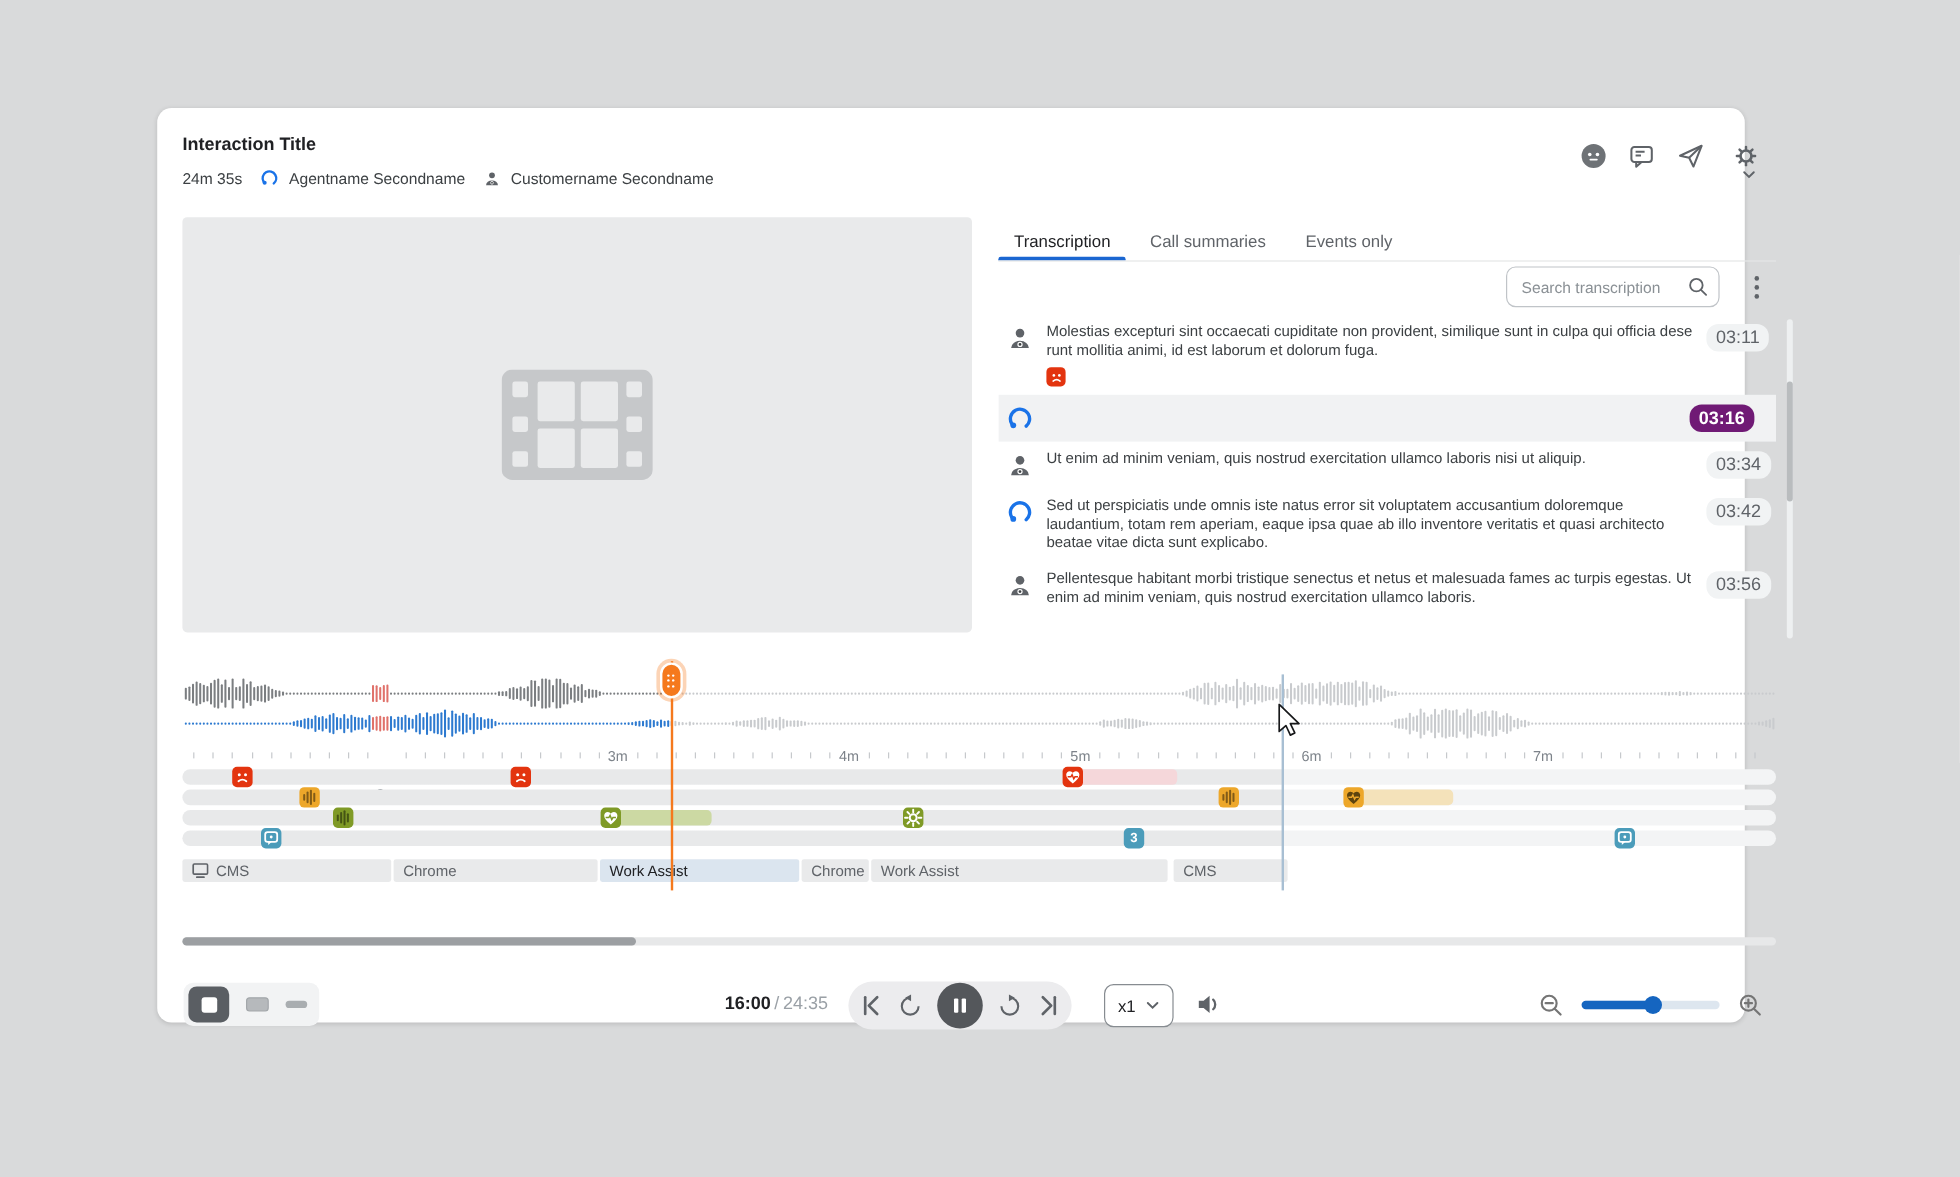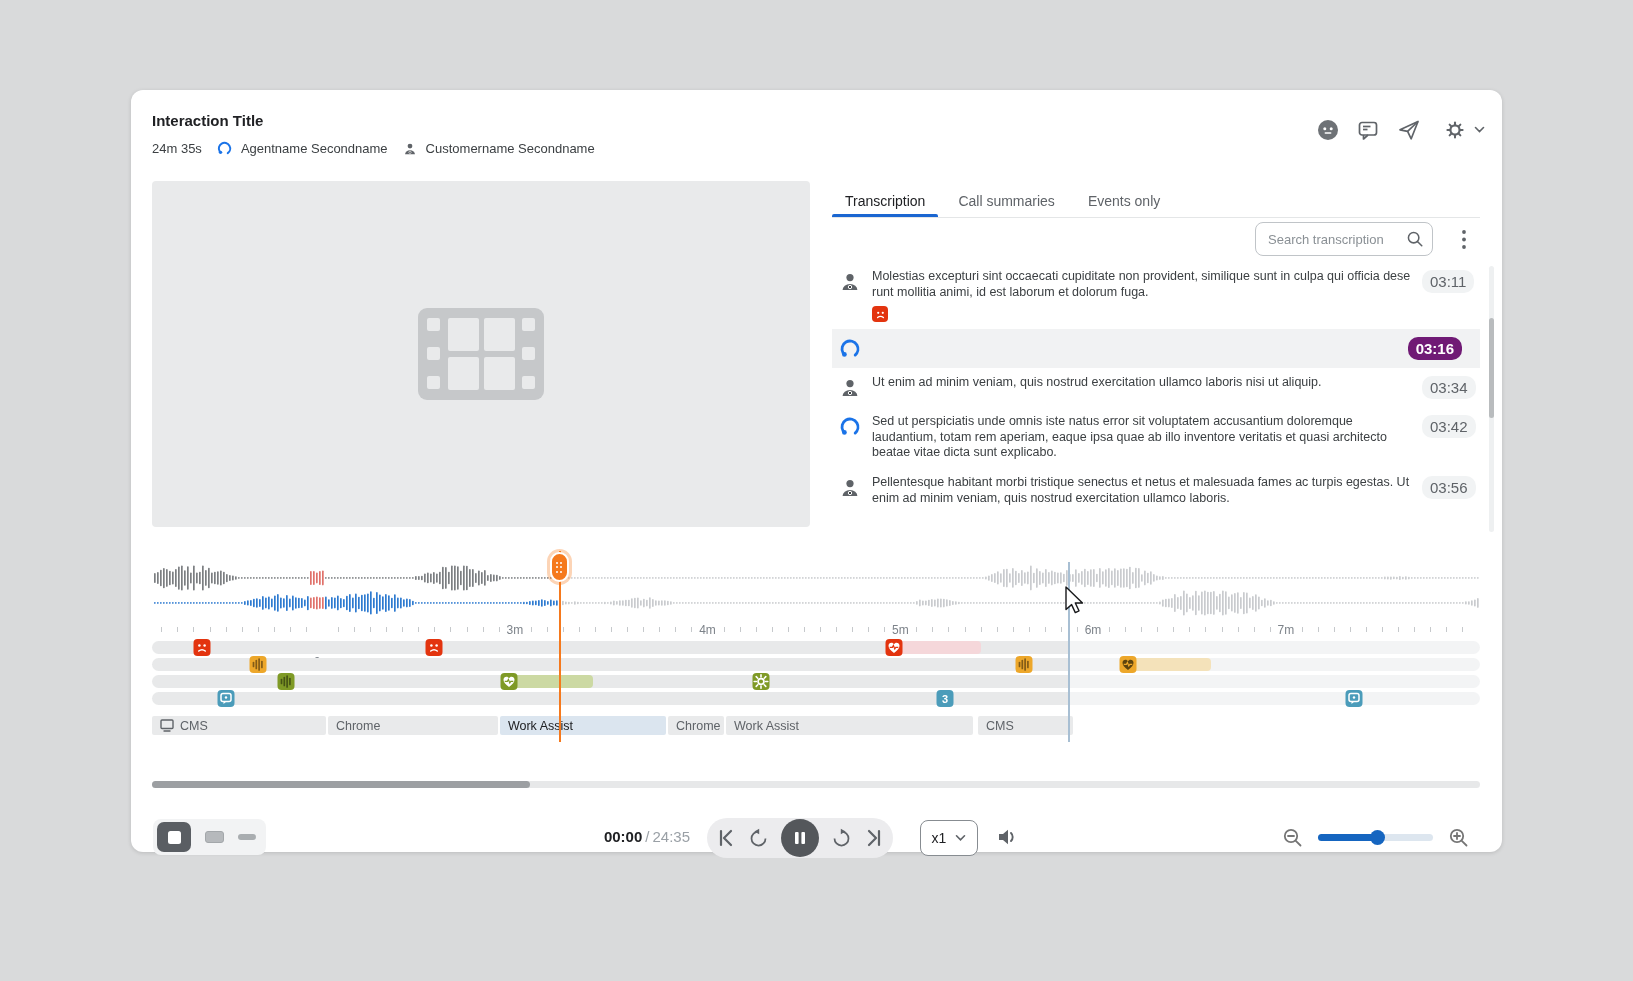--- a/index.html
+++ b/index.html
@@ -1,18 +1,18 @@
 <!DOCTYPE html>
 <html><head>
 <meta charset="utf-8">
 <style>
   html,body{margin:0;padding:0;background:#d9dadb;font-family:"Liberation Sans",sans-serif;}
   #app{position:relative;width:1633px;height:981px;overflow:hidden;}
   .abs{position:absolute;}
-  .card{position:absolute;left:131px;top:90px;width:1371px;height:762px;background:#fff;border-radius:12px;box-shadow:0 1px 4px rgba(0,0,0,.14);}
+  .card{position:absolute;left:131px;top:90px;width:1275px;height:762px;background:#fff;border-radius:12px;box-shadow:0 1px 4px rgba(0,0,0,.14);padding-left:48px;}
   .title{position:absolute;left:21px;top:22px;font-size:15px;font-weight:700;color:#202124;}
   .meta{position:absolute;left:21px;top:50px;display:flex;align-items:center;font-size:13px;color:#3c4043;justify-content:center;}
   .meta .grp{display:flex;align-items:center;gap:8px;margin-left:14px;}
   .iconbtn{position:absolute;background:none;border:none;padding:0;cursor:pointer;line-height:0;}
   .video{position:absolute;left:21px;top:91px;width:658px;height:346px;background:#e9eaeb;border-radius:4px;display:flex;align-items:center;justify-content:center;}
   
   .tabs{position:absolute;left:701px;top:94px;height:33px;display:flex;gap:7px;}
   .tab{position:relative;padding:0 13px;font-size:14px;color:#5f6368;display:flex;align-items:center;cursor:pointer;}
   .tab.active{color:#202124;font-weight:500;}
   .tab.active::after{content:"";position:absolute;left:0;right:0;bottom:0;height:3px;background:#1a66d1;border-radius:2px 2px 0 0;}
@@ -1389,21 +1389,21 @@
         </button>
       <button class="seg">
           <span class="rect-gray"></span>
         </button>
       <button class="seg">
           <span class="pill-gray"></span>
         </button>
     </div>
 
     <div class="timetext">
-      <span class="cur">00:00</span><span class="sep">/</span><span class="tot">24:35</span>
+      <span class="cur">16:00</span><span class="sep">/</span><span class="tot">24:35</span>
     </div>
 
     <div class="play-pill">
       <button class="pbtn">
         <svg width="20" height="20" viewBox="0 0 20 20">
             <line x1="5" y1="3" x2="5" y2="17" stroke="#5f6368" stroke-width="2.2" stroke-linecap="round"></line>
             <polyline points="15,3 8,10 15,17" fill="none" stroke="#5f6368" stroke-width="2.2" stroke-linecap="round" stroke-linejoin="round"></polyline>
           </svg>
       </button>
       <button class="pbtn">

